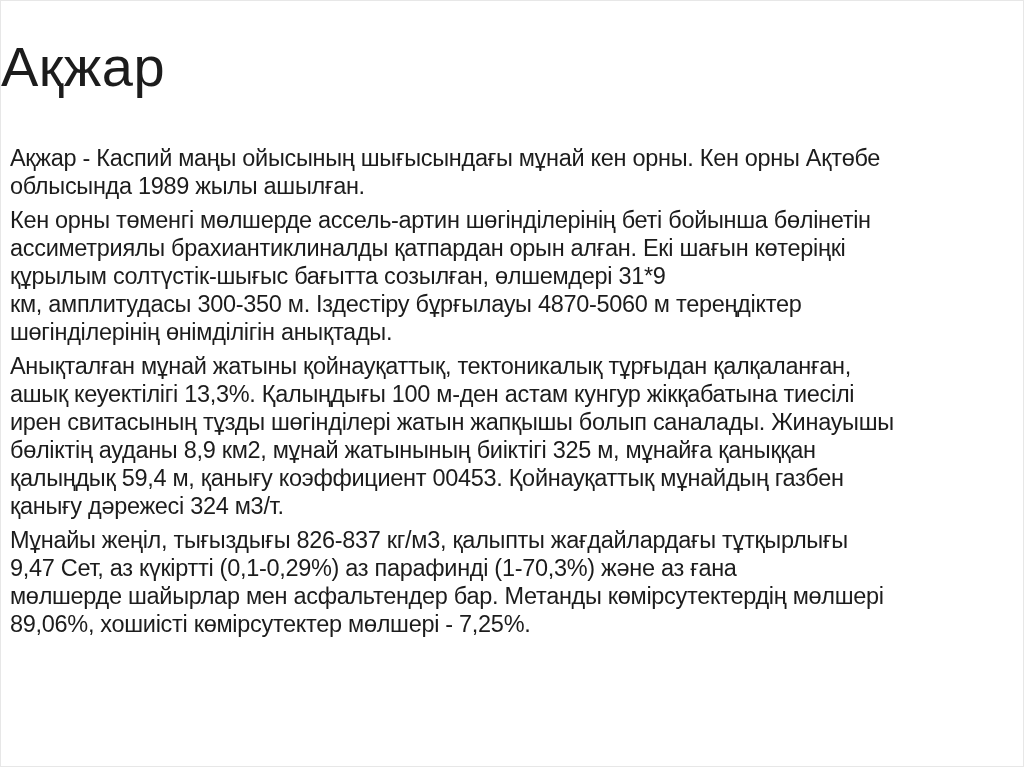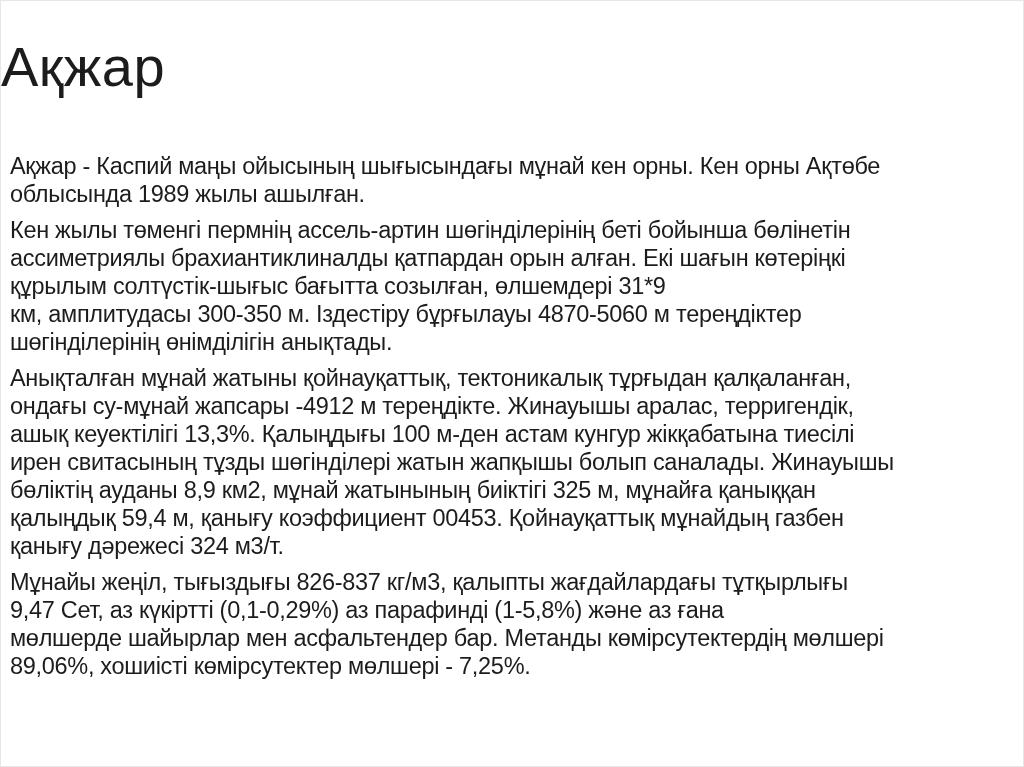--- a/index.html
+++ b/index.html
@@ -39,59 +39,58 @@
   .slide-body {
     position: absolute;
     top: 143px;
     left: 9px;
     right: 6px;
     color: var(--text);
     font-size: 23.5px;
     line-height: 28px;
     letter-spacing: -0.3px;
   }
-  .paragraph { margin: 8px 0 6px 0; }
+  .paragraph { margin: 0 0 6px 0; }
   .text-line {
     white-space: nowrap;
     overflow: hidden;
   }
 </style>
 </head>
 <body>
 
 <div class="slide">
 
   <div class="slide-title">Ақжар</div>
 
   <div class="slide-body">
 
     <div class="paragraph">
       <div class="text-line">Ақжар - Каспий маңы ойысының шығысындағы мұнай кен орны. Кен орны Ақтөбе</div>
       <div class="text-line">облысында 1989 жылы ашылған.</div>
     </div>
 
     <div class="paragraph">
-      <div class="text-line">Кен жылы төменгі пермнің ассель-артин шөгінділерінің беті бойынша бөлінетін</div>
+      <div class="text-line">Кен орны төменгі мөлшерде ассель-артин шөгінділерінің беті бойынша бөлінетін</div>
       <div class="text-line">ассиметриялы брахиантиклиналды қатпардан орын алған. Екі шағын көтеріңкі</div>
       <div class="text-line">құрылым солтүстік-шығыс бағытта созылған, өлшемдері 31*9</div>
       <div class="text-line">км, амплитудасы 300-350 м. Іздестіру бұрғылауы 4870-5060 м тереңдіктер</div>
       <div class="text-line">шөгінділерінің өнімділігін анықтады.</div>
     </div>
 
     <div class="paragraph">
       <div class="text-line">Анықталған мұнай жатыны қойнауқаттық, тектоникалық тұрғыдан қалқаланған,</div>
-      <div class="text-line">ондағы су-мұнай жапсары -4912 м тереңдікте. Жинауышы аралас, терригендік,</div>
       <div class="text-line">ашық кеуектілігі 13,3%. Қалыңдығы 100 м-ден астам кунгур жікқабатына тиесілі</div>
       <div class="text-line">ирен свитасының тұзды шөгінділері жатын жапқышы болып саналады. Жинауышы</div>
       <div class="text-line">бөліктің ауданы 8,9 км2, мұнай жатынының биіктігі 325 м, мұнайға қаныққан</div>
       <div class="text-line">қалыңдық 59,4 м, қанығу коэффициент 00453. Қойнауқаттық мұнайдың газбен</div>
       <div class="text-line">қанығу дәрежесі 324 м3/т.</div>
     </div>
 
     <div class="paragraph">
       <div class="text-line">Мұнайы жеңіл, тығыздығы 826-837 кг/м3, қалыпты жағдайлардағы тұтқырлығы</div>
-      <div class="text-line">9,47 Сет, аз күкіртті (0,1-0,29%) аз парафинді (1-5,8%) және аз ғана</div>
+      <div class="text-line">9,47 Сет, аз күкіртті (0,1-0,29%) аз парафинді (1-70,3%) және аз ғана</div>
       <div class="text-line">мөлшерде шайырлар мен асфальтендер бар. Метанды көмірсутектердің мөлшері</div>
       <div class="text-line">89,06%, хошиісті көмірсутектер мөлшері - 7,25%.</div>
     </div>
 
   </div>
 </div>
 
 </body></html>

